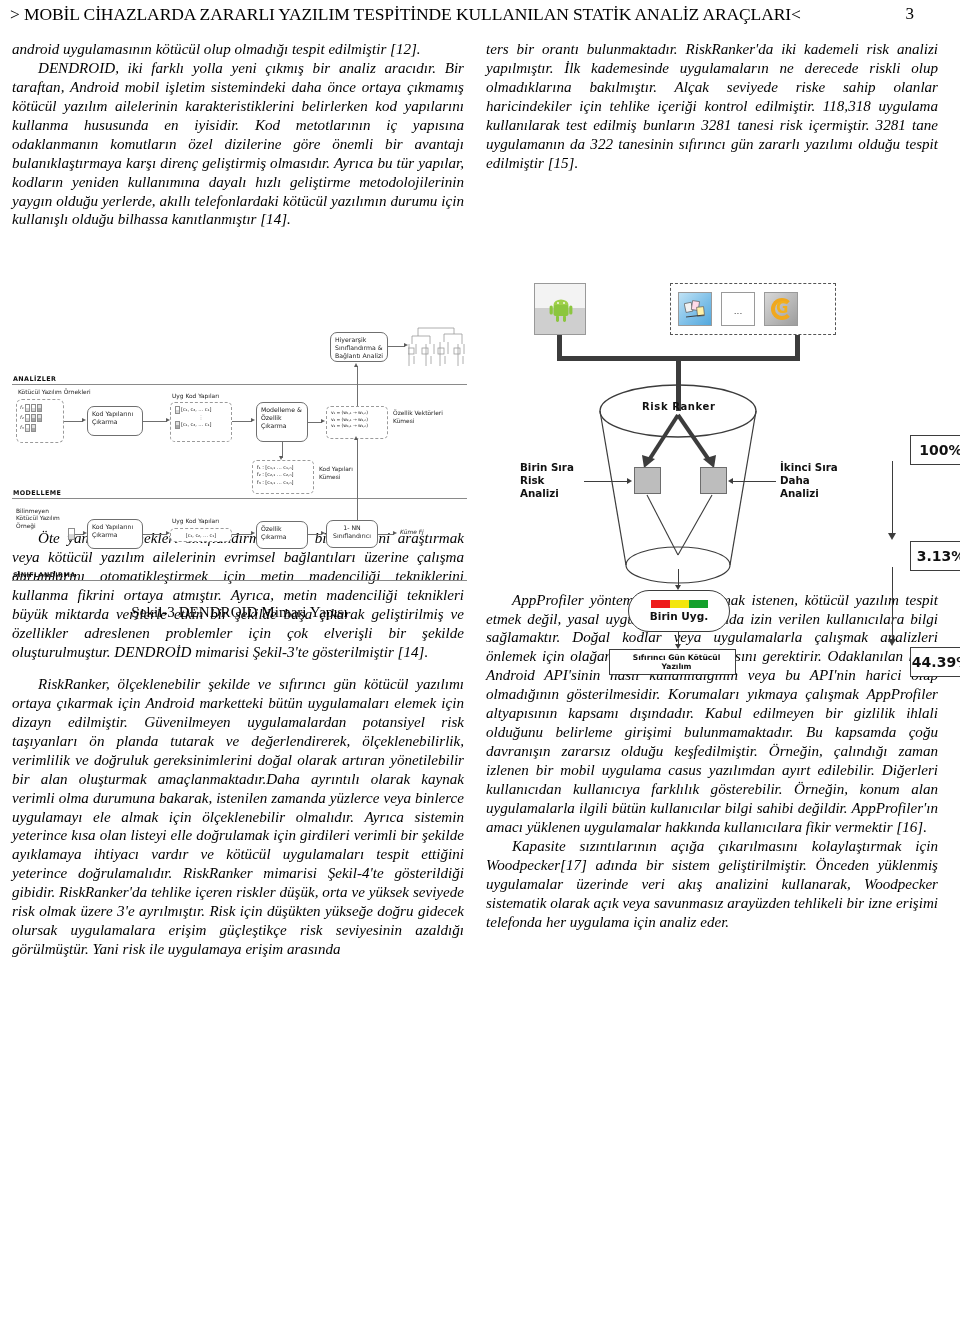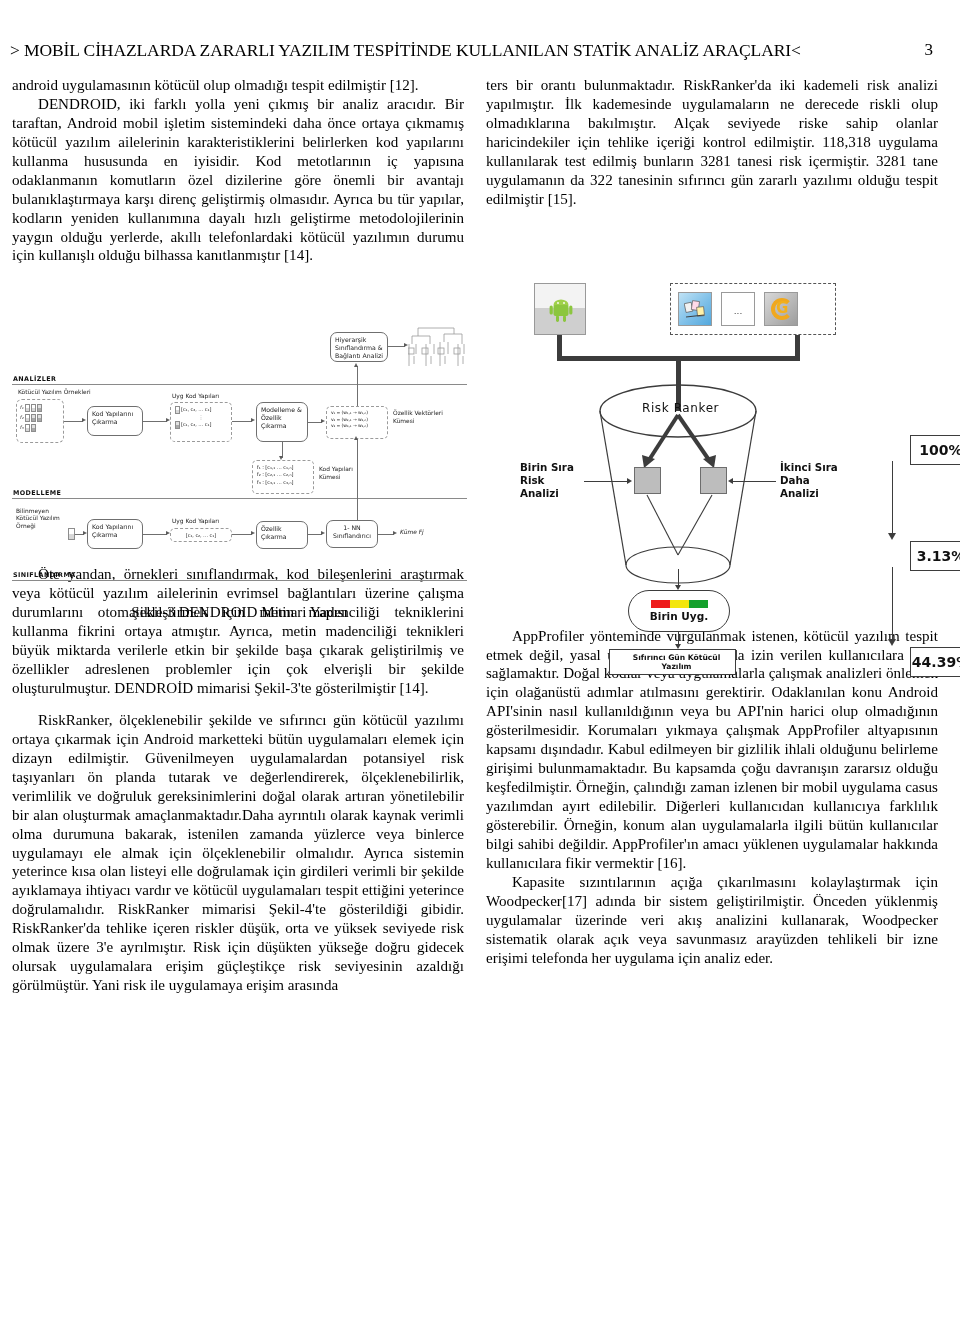--- a/index.html
+++ b/index.html
@@ -11,44 +11,43 @@
     font-family: "Liberation Serif", "DejaVu Serif", serif;
     color: #000;
     overflow: hidden;
     position: relative;
   }
 
   
   .page-header {
     position: relative;
     height: 34px;
-    padding: 4px 13px 0 10px;
+    padding: 4px 32px 0 10px;
     display: flex;
     align-items: flex-start;
     justify-content: space-between;
-    margin-top: 36px;
   }
   .header-title {
     font-family: "Liberation Serif", serif;
     font-size: 17.5px;
     letter-spacing: -0.1px;
     white-space: nowrap;
   }
   .header-pageno {
     font-size: 17px;
     padding-right: 14px;
   }
 
   
   .columns {
     display: flex;
     gap: 22px;
     padding: 6px 12px 0 12px;
   }
-  .col { width: 452px; }
+  .col { width: 452px; font-style: italic; }
 
   p.body {
     margin: 0 0 0 0;
     font-size: 15.1px;
     line-height: 1.255;
     text-align: justify;
     text-justify: inter-word;
     hyphens: none;
   }
   p.indent { text-indent: 26px; }
@@ -221,22 +220,22 @@
     font-size: 15px; font-weight: bold; color: #f3b01c;
   }
   .blue-scribble {
     position: absolute; left: 5px; top: 6px;
     width: 23px; height: 22px;
   }
   .thick-line { position: absolute; background: #3c3c3c; }
   .funnel-svg { position: absolute; left: 0; top: 0; }
   .rr-title {
     position: absolute;
-    font-size: 12px;
-    font-weight: normal;
+    font-size: 10px;
+    font-weight: bold;
     letter-spacing: 0.6px;
     color: #111;
   }
   .gray-sq {
     position: absolute;
     width: 27px; height: 27px;
     background: #bdbdbd;
     border: 1px solid #6d6d6d;
   }
   .side-label {

